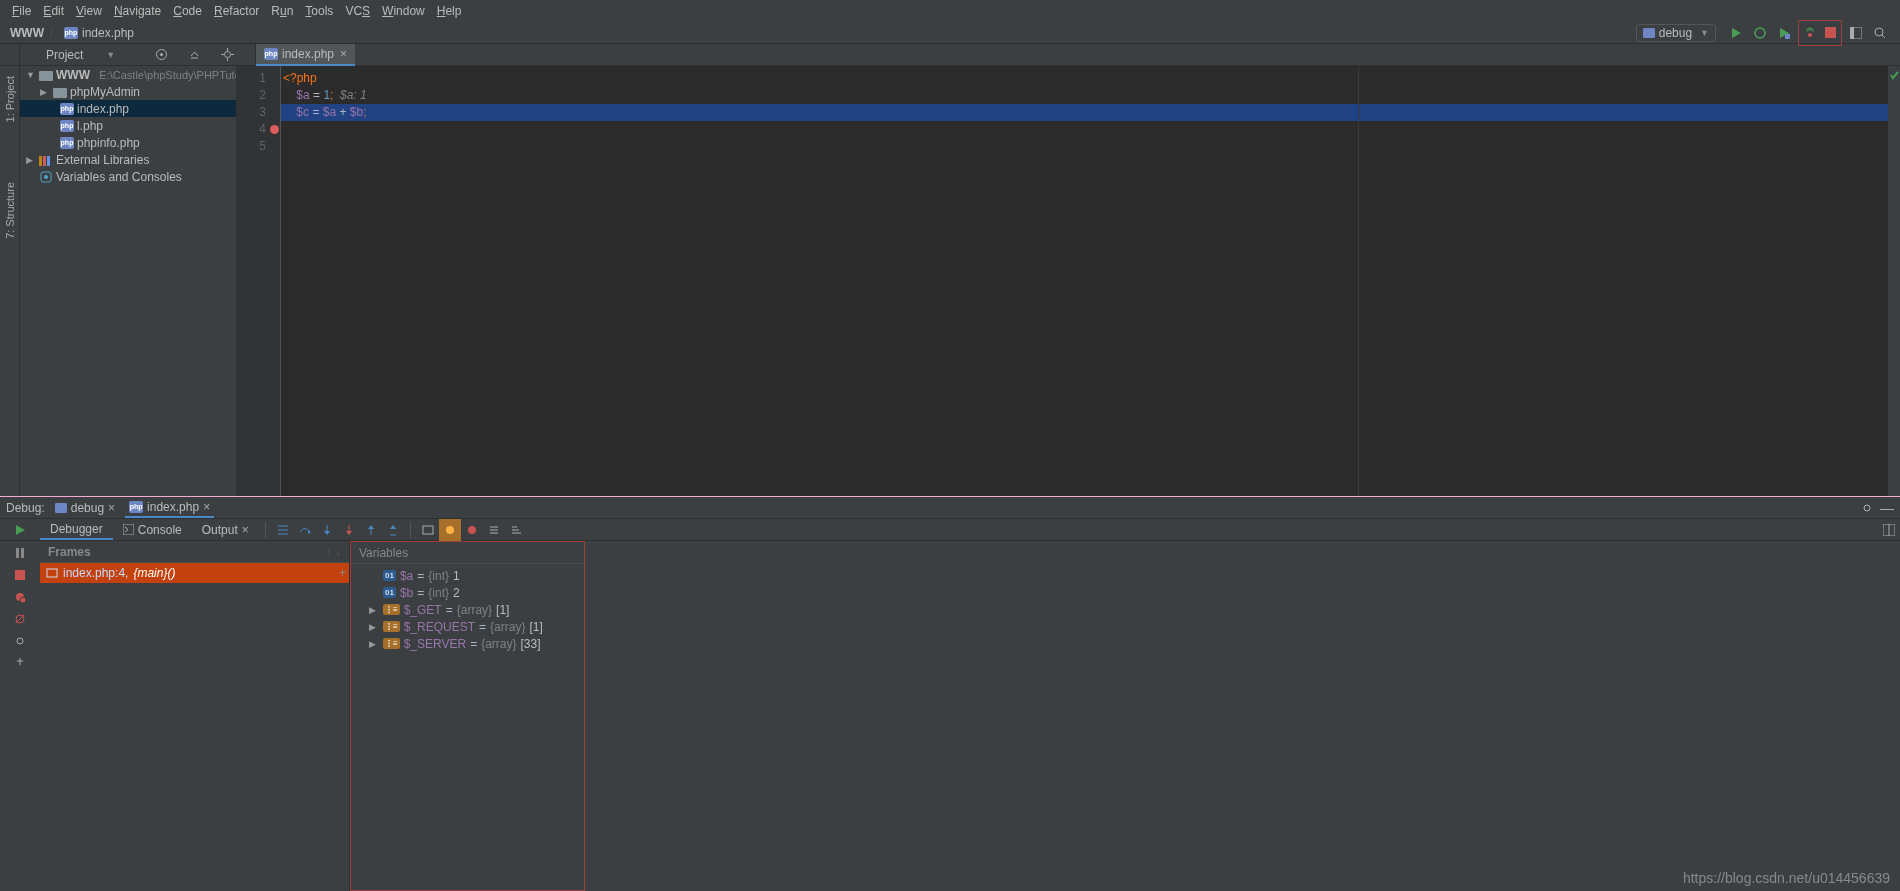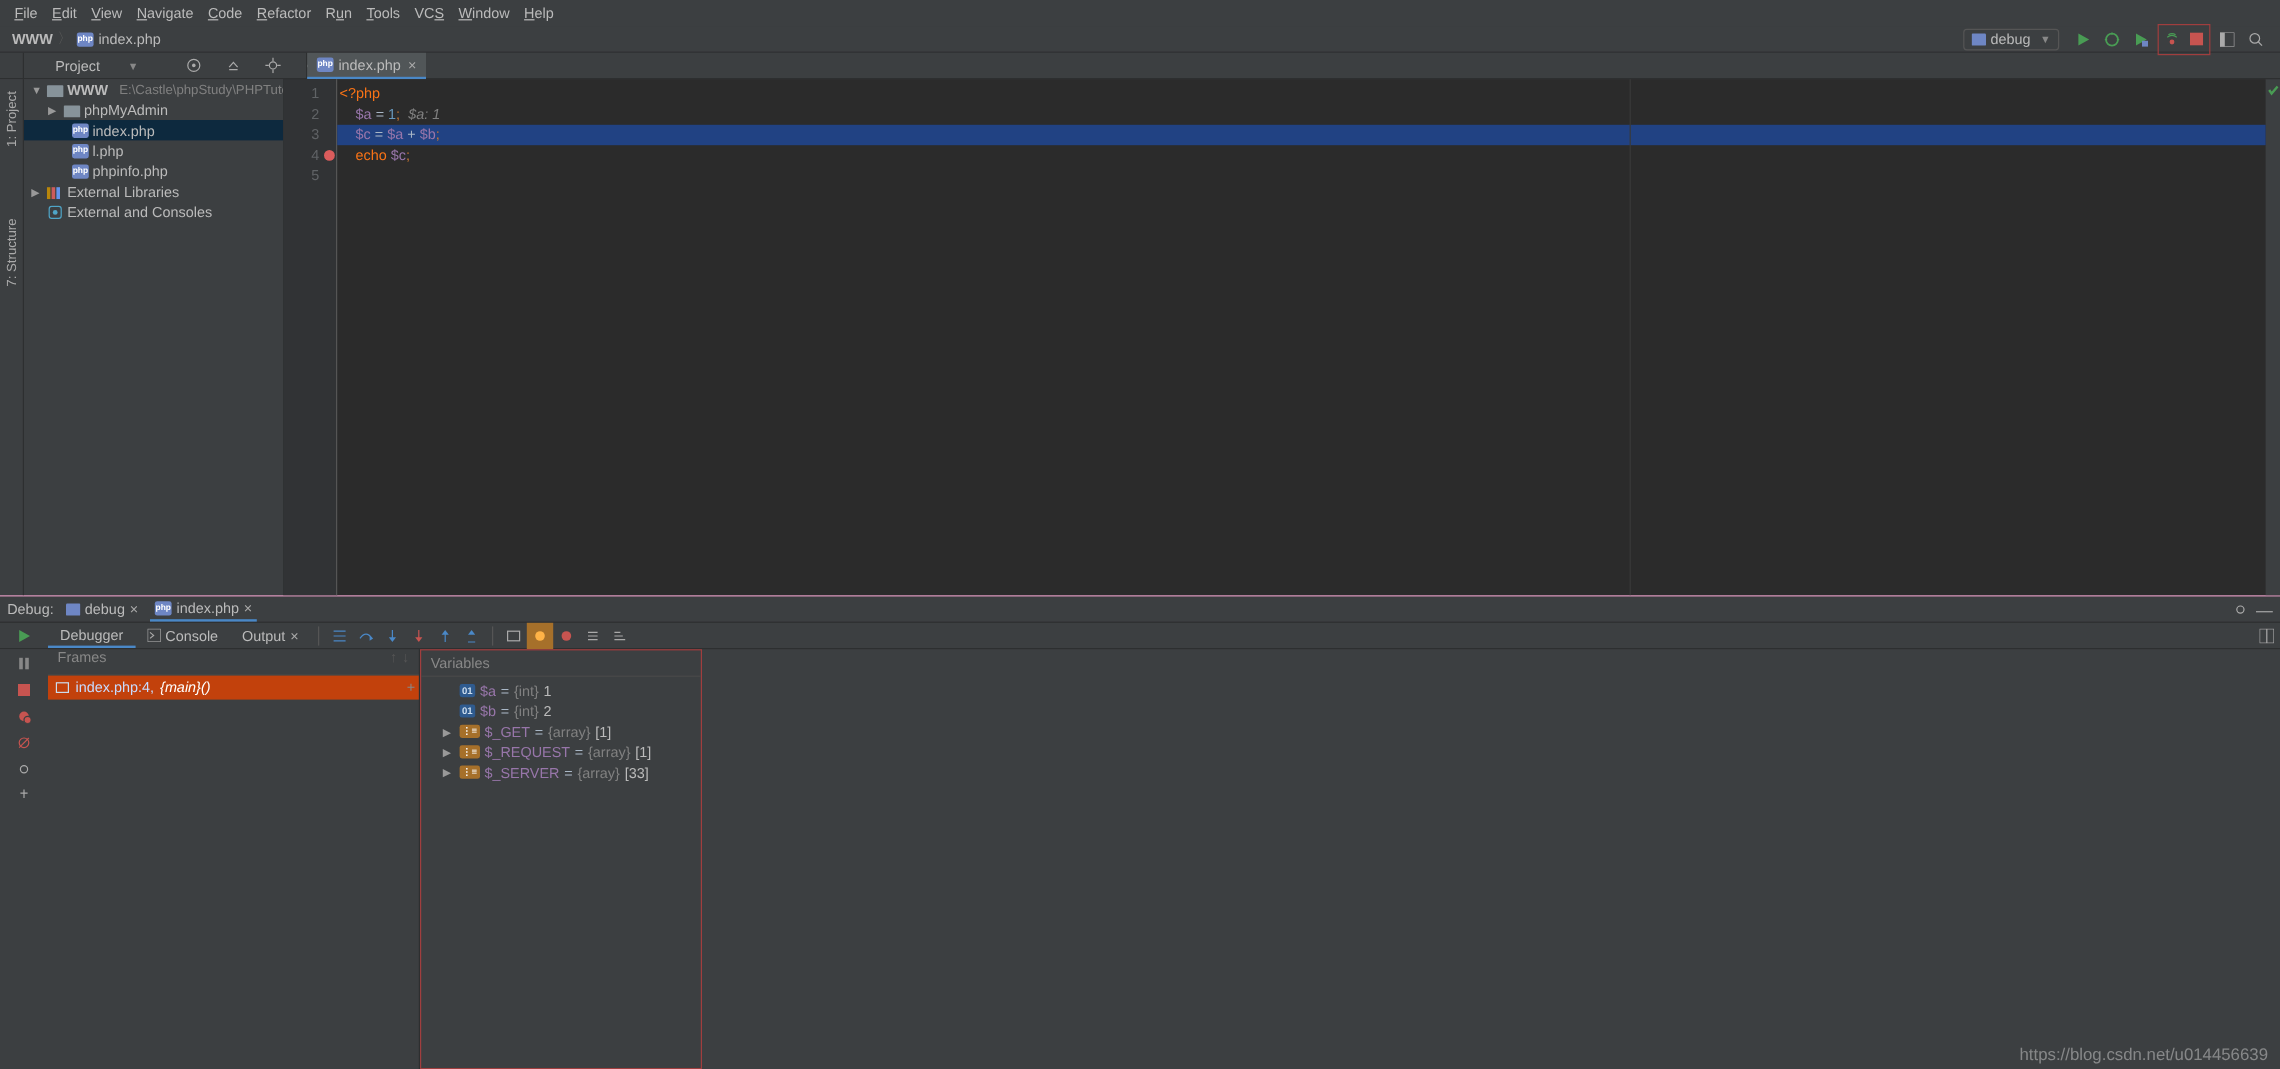--- a/index.html
+++ b/index.html
@@ -102,21 +102,21 @@
   .dbg-toolbar .tab2 { padding:0 10px; height:100%; display:flex; align-items:center; gap:4px;}
   .dbg-toolbar .tab2.active { border-bottom:2px solid #4a88c7; }
   .dbg-toolbar .sep { width:1px; height:16px; background:#555; margin:0 6px;}
   .step-btn { width:22px; height:22px; display:flex; align-items:center; justify-content:center;}
   .dbg-toolbar .spacer { flex:1;}
 
   .dbg-body { flex:1; display:flex; }
   .dbg-left-icons { width:40px; background: var(--bg-darker); display:flex; flex-direction:column; align-items:center; gap:2px; padding-top:2px;}
   .dbg-left-icons .ic { width:20px; height:20px; display:flex; align-items:center; justify-content:center;}
   .frames-pane { width:310px; display:flex; flex-direction:column; border-right:1px solid #2d2f30;}
-  .frames-head { height:22px; display:flex; padding:0 8px; color:#888; border-bottom:1px solid #4a4a4a; justify-content:space-between;}
+  .frames-head { height:22px; display:flex; align-items:center; padding:0 8px; color:#888; border-bottom:1px solid #4a4a4a; justify-content:space-between;font-weight:bold;}
   .frames-head .arrows { display:flex; gap:4px; color:#555;}
   .frames-list { flex:1; }
   .frame-row { height:20px; display:flex; align-items:center; gap:5px; padding:0 6px; }
   .frame-row.sel { background:#c2410c; color:#fff;}
   .frame-row .loc { color:#c7dbff;}
   .frame-row .fn { font-style:italic;}
   .vars-pane { flex:1; display:flex; flex-direction:column; border-right:1px solid #2d2f30; position:relative;}
   .vars-head { height:22px; display:flex; align-items:center; padding:0 8px; color:#888; border-bottom:1px solid #4a4a4a;}
   .vars-list { flex:1; padding:3px 0; }
   .var-row { height:17px; display:flex; align-items:center; gap:4px; padding-left:18px; font-family: "Segoe UI", Arial; }
@@ -299,38 +299,37 @@
           <rect x="8" y="2" width="3" height="10" fill="#6495ed"></rect>
         </svg>
       <span>External Libraries</span>
     </div>
     <div class="tree-row">
       <span class="tri" style="visibility:hidden">▶</span>
       <svg class="scratch-ico">
           <rect width="10" height="10" x="2" y="1" rx="2" fill="none" stroke="#4fa5c7"></rect>
           <circle cx="7" cy="6" r="2" fill="#4fa5c7"></circle>
         </svg>
-      <span>External and Consoles</span>
+      <span>Variables and Consoles</span>
     </div>
   </div>
 
   <div class="editor-wrap">
     <div class="gutter">
       <div class="ln">1</div>
       <div class="ln">2</div>
       <div class="ln">3</div>
       <div class="ln bp">4</div>
       <div class="ln">5</div>
     </div>
     <div class="code">
       <div class="right-strip-80"></div>
       <div class="cl"><span class="kw">&lt;?php</span></div>
       <div class="cl">    <span class="var">$a</span> <span class="op">=</span> <span class="num">1</span><span class="semi">;</span><span class="cmt">  $a: 1</span></div>
       <div class="cl hl">    <span class="var">$c</span> <span class="op">=</span> <span class="var">$a</span> <span class="op">+</span> <span class="var">$b</span><span class="semi">;</span></div>
-      <div class="cl">    <span class="kw">echo</span> <span class="var">$c</span><span class="semi">;</span></div>
     </div>
     <div class="right-gutter">
       <svg class="ok">
           <path d="M2 5 L4 8 L9 2" stroke="#499c54" fill="none" stroke-width="2"></path>
         </svg>
     </div>
   </div>
 </div>
 
 <div class="debug-panel">

